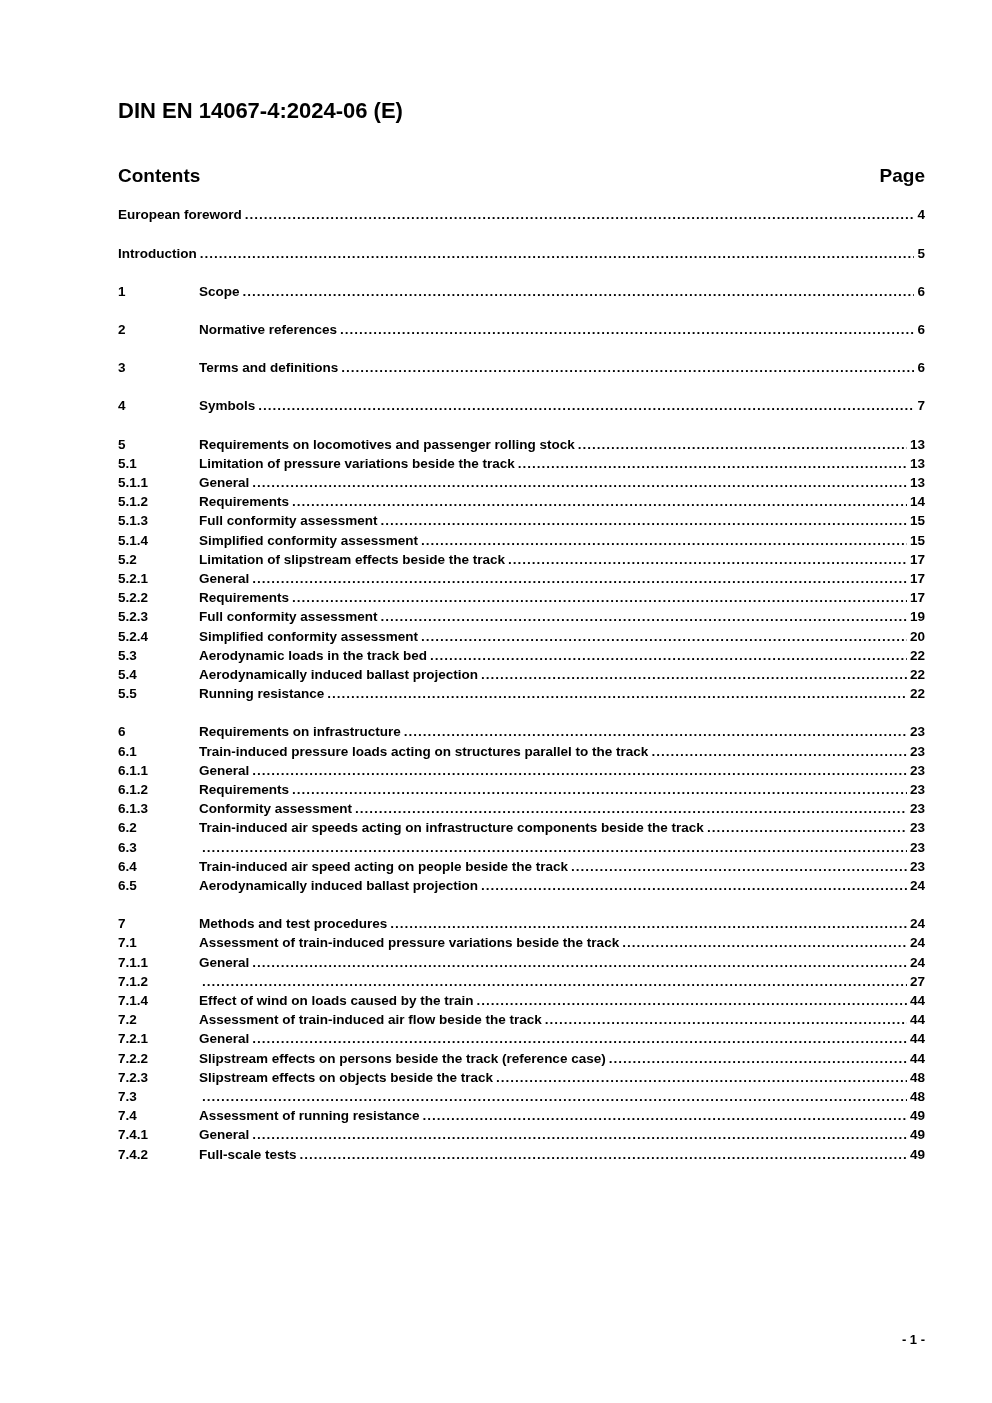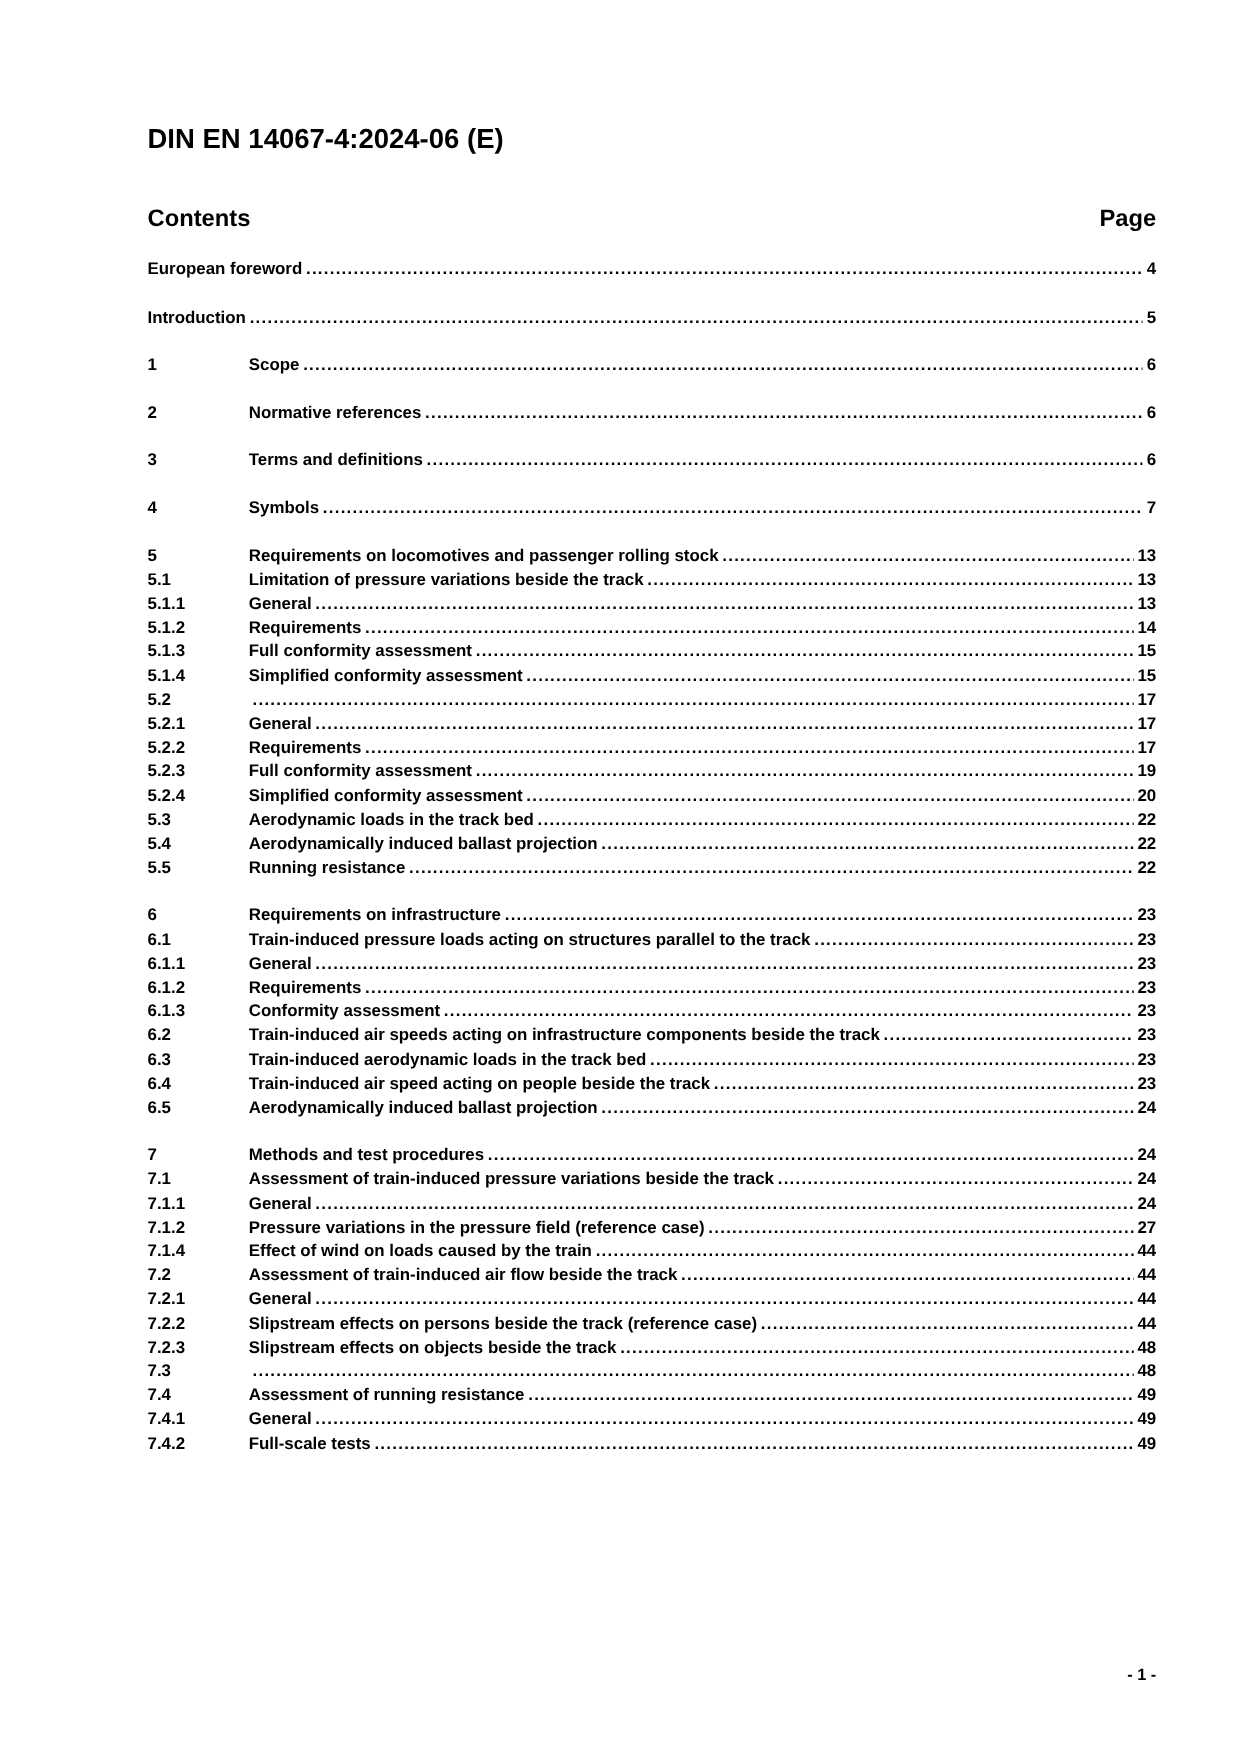--- a/index.html
+++ b/index.html
@@ -160,20 +160,21 @@
           <span class="pg">15</span>
         </div>
         <div class="toc-row">
           <span class="num">5.1.4</span>
           <span class="title">Simplified conformity assessment</span>
           <span class="leader"></span>
           <span class="pg">15</span>
         </div>
         <div class="toc-row">
           <span class="num">5.2</span>
+          <span class="title">Limitation of slipstream effects beside the track</span>
           <span class="leader"></span>
           <span class="pg">17</span>
         </div>
         <div class="toc-row">
           <span class="num">5.2.1</span>
           <span class="title">General</span>
           <span class="leader"></span>
           <span class="pg">17</span>
         </div>
         <div class="toc-row">
@@ -245,21 +246,20 @@
           <span class="pg">23</span>
         </div>
         <div class="toc-row">
           <span class="num">6.2</span>
           <span class="title">Train-induced air speeds acting on infrastructure components beside the track</span>
           <span class="leader"></span>
           <span class="pg">23</span>
         </div>
         <div class="toc-row">
           <span class="num">6.3</span>
-          <span class="title">Train-induced aerodynamic loads in the track bed</span>
           <span class="leader"></span>
           <span class="pg">23</span>
         </div>
         <div class="toc-row">
           <span class="num">6.4</span>
           <span class="title">Train-induced air speed acting on people beside the track</span>
           <span class="leader"></span>
           <span class="pg">23</span>
         </div>
         <div class="toc-row">
@@ -283,21 +283,20 @@
           <span class="pg">24</span>
         </div>
         <div class="toc-row">
           <span class="num">7.1.1</span>
           <span class="title">General</span>
           <span class="leader"></span>
           <span class="pg">24</span>
         </div>
         <div class="toc-row">
           <span class="num">7.1.2</span>
-          <span class="title">Pressure variations in the pressure field (reference case)</span>
           <span class="leader"></span>
           <span class="pg">27</span>
         </div>
         <div class="toc-row">
           <span class="num">7.1.4</span>
           <span class="title">Effect of wind on loads caused by the train</span>
           <span class="leader"></span>
           <span class="pg">44</span>
         </div>
         <div class="toc-row">

